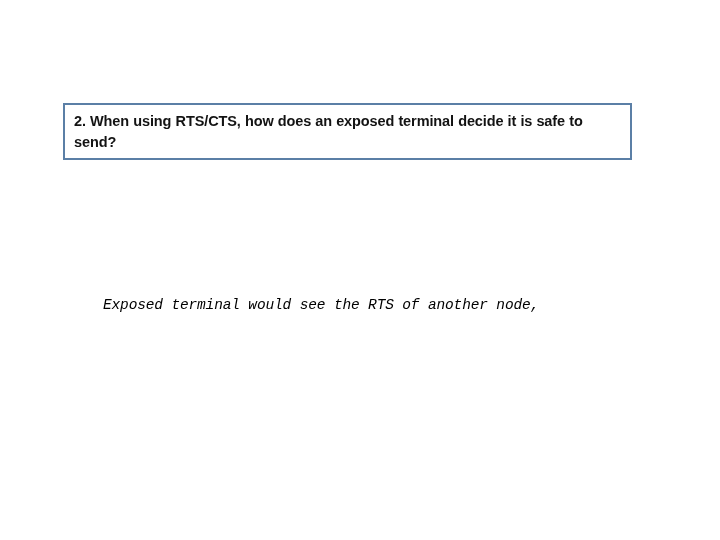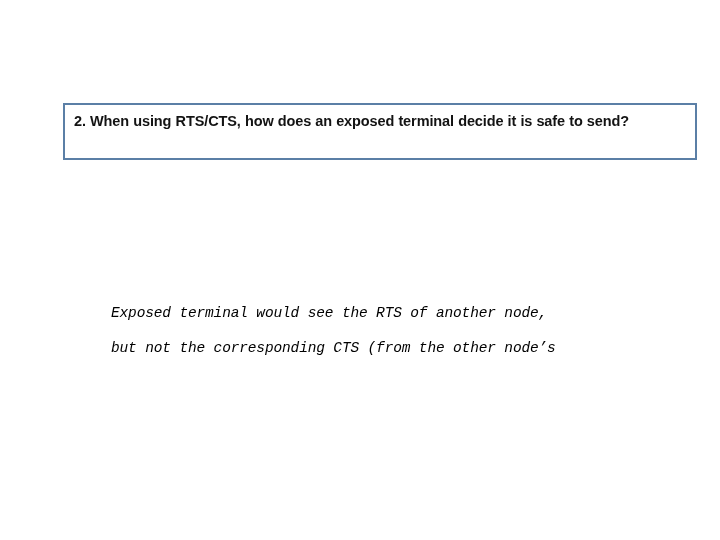--- a/index.html
+++ b/index.html
@@ -19,21 +19,21 @@
     width: 720px;
     height: 540px;
     background: #ffffff;
   }
 
   
   .question-box {
     position: absolute;
     left: 63px;
     top: 103px;
-    width: 634px;
+    width: 569px;
     min-height: 57px;
     box-sizing: border-box;
     border: 2px solid #5B7FA6;
     background: #ffffff;
     padding: 6px 10px 6px 9px;
   }
   .question-text {
     margin: 0;
     font-family: "Liberation Sans", sans-serif;
     font-size: 14.5px;
@@ -46,37 +46,36 @@
   }
 
   
   .answer-block {
     position: absolute;
     left: 95px;
     top: 288px;
     width: 540px;
   }
   .answer-line {
-    margin: 16px;
+    margin: 8px;
     font-family: "Liberation Mono", "DejaVu Sans Mono", monospace;
     font-style: italic;
     font-size: 14.5px;
     line-height: 19.3px;
     color: #000000;
     white-space: pre;
     letter-spacing: -0.15px;
   }
 </style>
 </head>
 <body>
 
 <div class="slide">
 
   <div class="question-box">
     <p class="question-text">2. When using RTS/CTS, how does an exposed terminal decide it is safe to send?</p>
   </div>
 
   <div class="answer-block">
     <p class="answer-line">Exposed terminal would see the RTS of another node,</p>
-    <p class="answer-line">but not the corresponding CTS (from the other node’s</p>
   </div>
 
 </div>
 
 </body></html>

